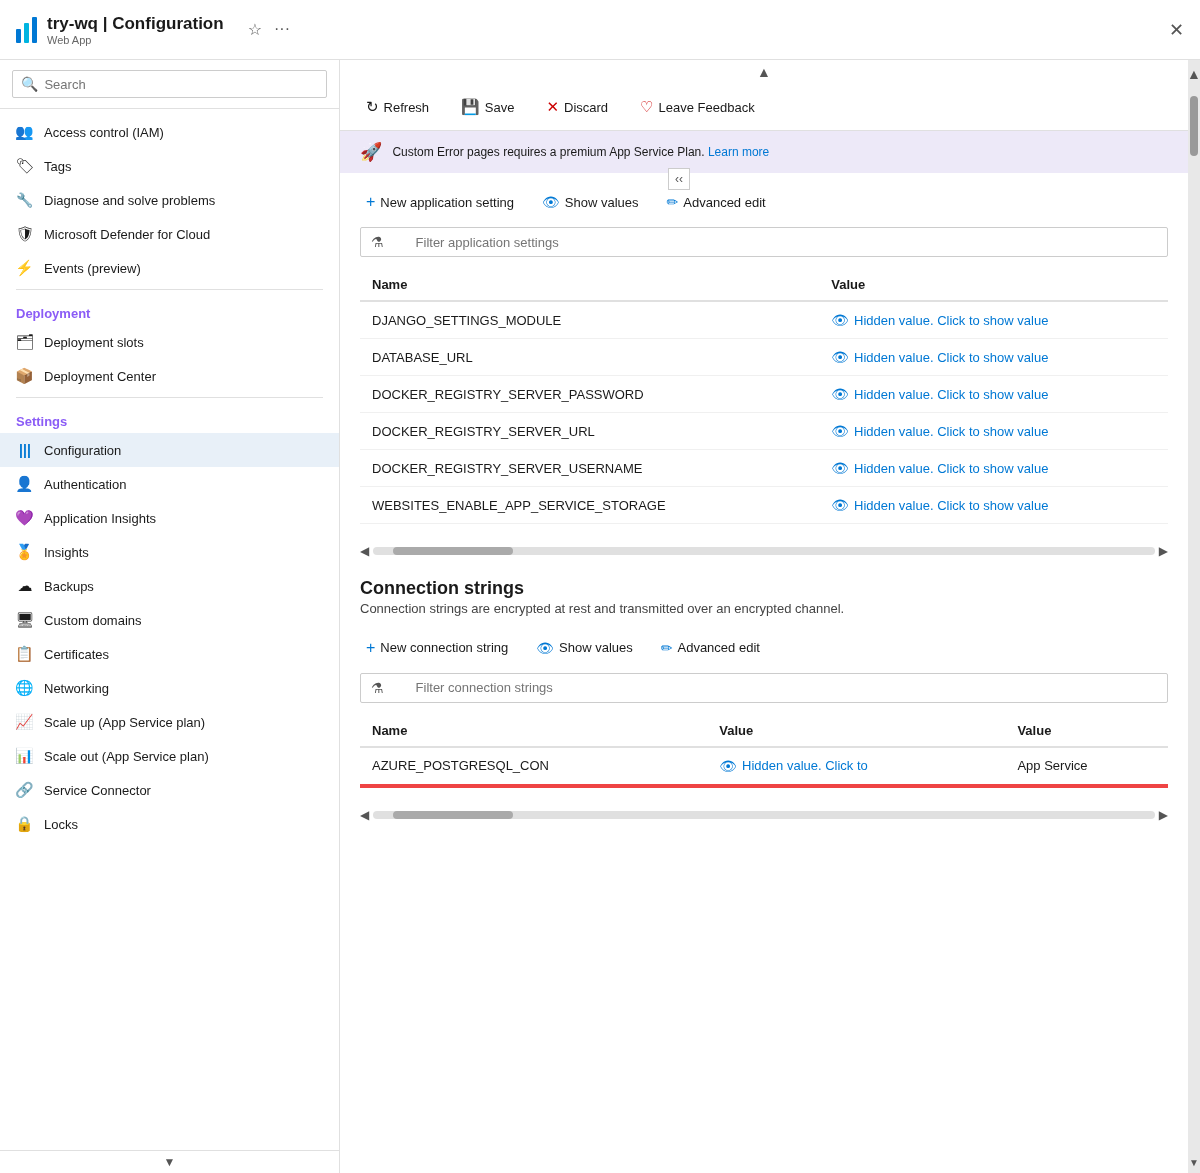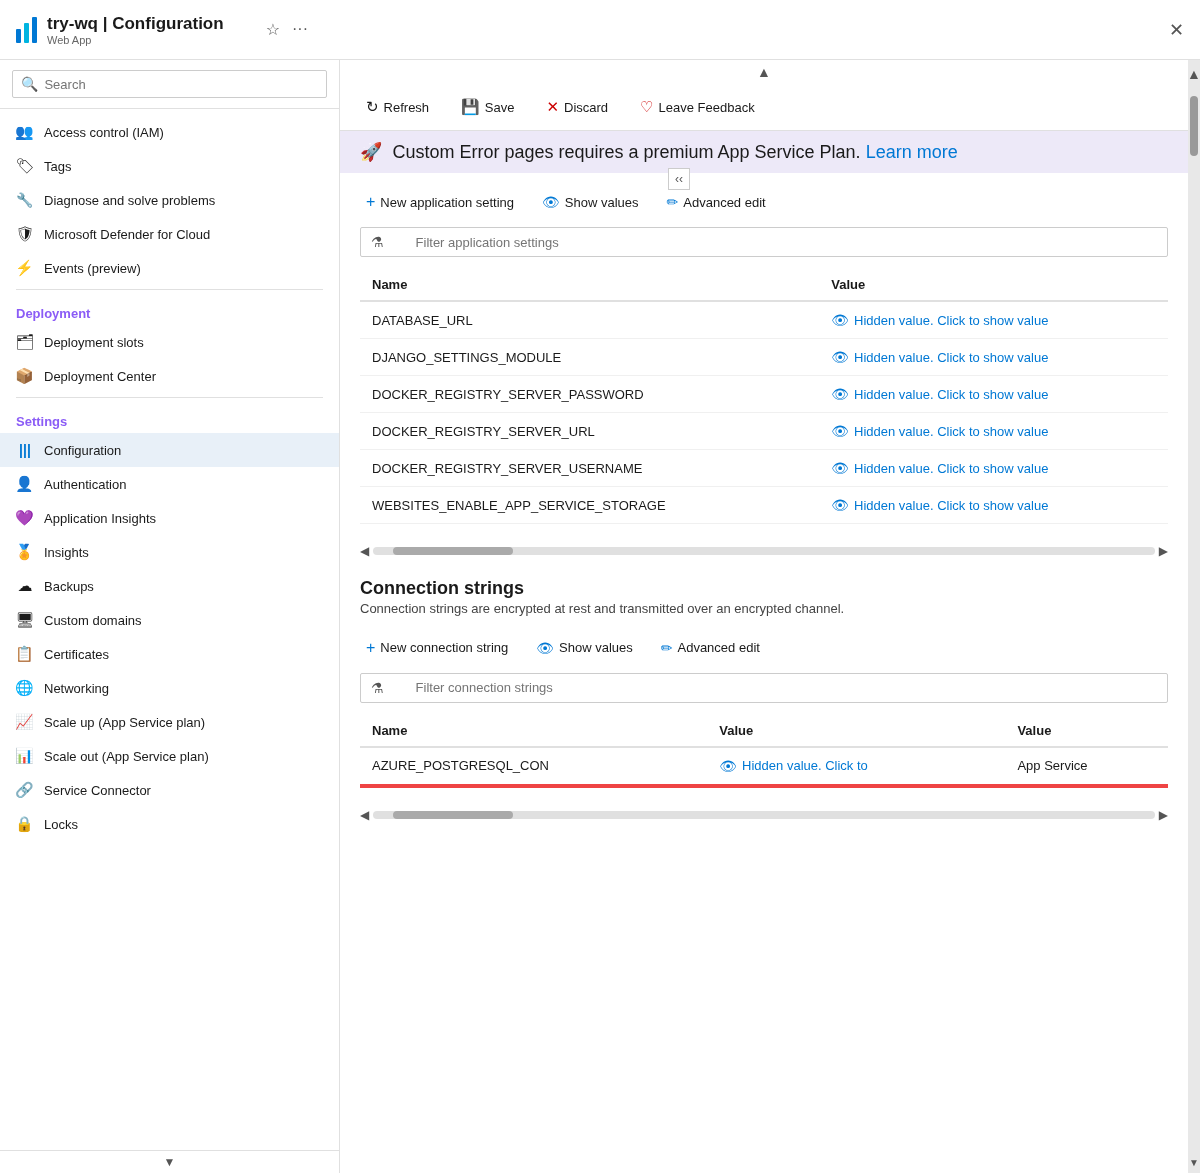--- a/index.html
+++ b/index.html
@@ -1,20 +1,20 @@
 <!DOCTYPE html>
 <html><head>
   <meta charset="utf-8">
   <style>
     * { box-sizing: border-box; margin: 0; padding: 0; }
     body { font-family: 'Segoe UI', sans-serif; font-size: 13px; color: #1a1a1a; background: #fff; display: flex; flex-direction: column; height: 1173px; overflow: hidden; }
 
     
     .title-bar {
-      display: flex; align-items: center; padding: 8px 16px; border-bottom: 1px solid #e0e0e0; background: #fff; min-height: 60px; gap: 18px;
+      display: flex; align-items: center; padding: 8px 16px; border-bottom: 1px solid #e0e0e0; background: #fff; min-height: 60px;
     }
     .app-logo {
       display: flex; align-items: center; margin-right: 16px;
     }
     .logo-bars { display: flex; gap: 3px; align-items: flex-end; margin-right: 10px; }
     .logo-bar { width: 5px; background: #0078d4; border-radius: 1px; }
     .logo-bar:nth-child(1) { height: 14px; }
     .logo-bar:nth-child(2) { height: 20px; background: #00b4e0; }
     .logo-bar:nth-child(3) { height: 26px; }
     .title-text { display: flex; flex-direction: column; }
@@ -63,21 +63,21 @@
       display: flex; align-items: center; gap: 5px; cursor: pointer; color: #1a1a1a; font-size: 13px; padding: 4px 6px;
     }
     .toolbar-btn .icon { font-size: 15px; }
     .toolbar-btn.discard .icon { color: #c00; }
 
     
     .banner {
       background: #ede9f8; display: flex; align-items: center; padding: 10px 20px; gap: 10px; flex-shrink: 0;
     }
     .banner-icon { font-size: 18px; }
-    .banner-text { font-size: 18px; color: #1a1a1a; }
+    .banner-text { font-size: 12px; color: #1a1a1a; }
     .banner-link { color: #0078d4; text-decoration: none; }
 
     
     .section { padding: 16px 20px; }
 
     
     .settings-toolbar {
       display: flex; align-items: center; gap: 16px; margin-bottom: 12px;
     }
     .settings-toolbar-btn {
@@ -328,30 +328,30 @@
 
         <table class="settings-table">
           <thead>
             <tr>
               <th>Name</th>
               <th>Value</th>
             </tr>
           </thead>
           <tbody id="app-settings-tbody">
           <tr>
+      <td>DJANGO_SETTINGS_MODULE</td>
+      <td>
+        <span class="hidden-value">
+          <span class="eye-icon">👁</span>
+          Hidden value. Click to show value
+        </span>
+      </td>
+    </tr>
+              <tr>
       <td>DATABASE_URL</td>
-      <td>
-        <span class="hidden-value">
-          <span class="eye-icon">👁</span>
-          Hidden value. Click to show value
-        </span>
-      </td>
-    </tr>
-              <tr>
-      <td>DJANGO_SETTINGS_MODULE</td>
       <td>
         <span class="hidden-value">
           <span class="eye-icon">👁</span>
           Hidden value. Click to show value
         </span>
       </td>
     </tr>
               <tr>
       <td>DOCKER_REGISTRY_SERVER_PASSWORD</td>
       <td>

